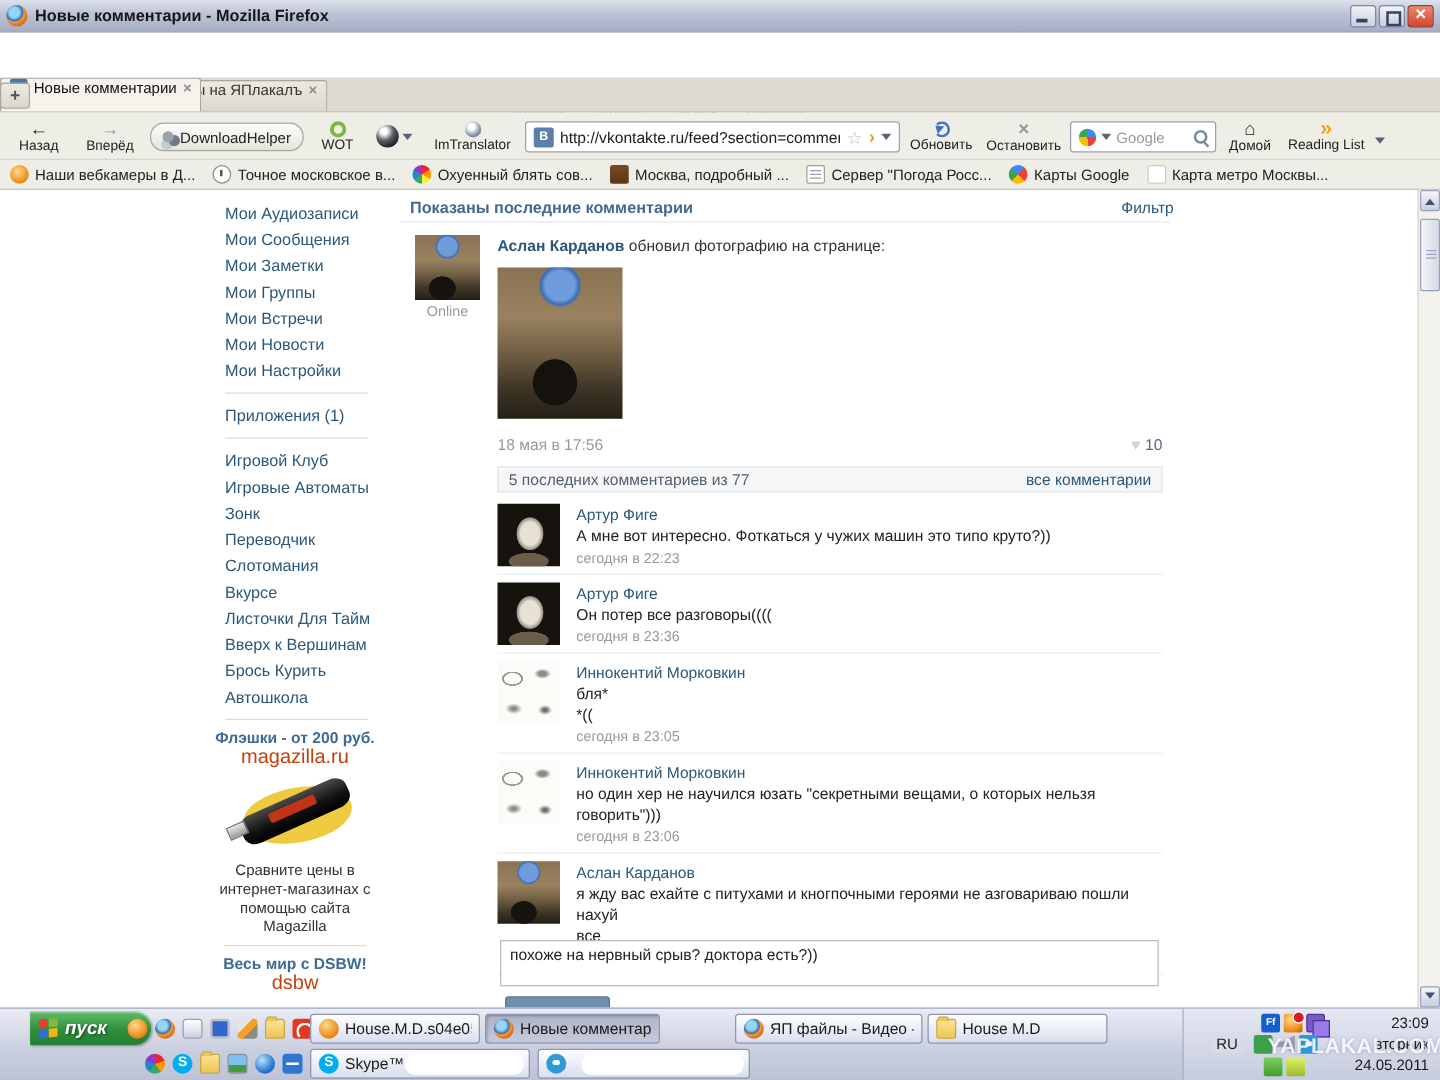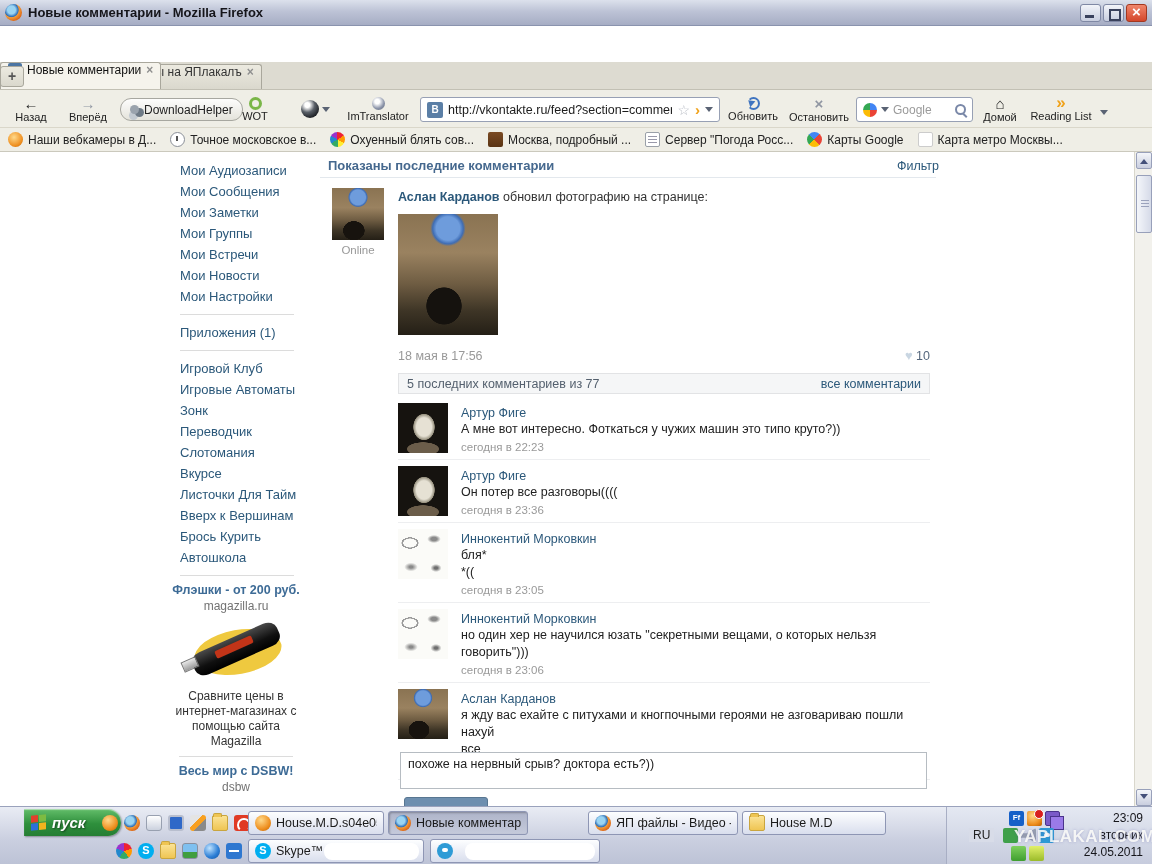--- a/index.html
+++ b/index.html
@@ -96,21 +96,21 @@
   
   .content { left:0; top:152px; width:1134px; height:654px; background:#fff; overflow:hidden; }
   .vk-link { color:#2B587A; text-decoration:none; cursor:pointer; }
 
   .sidebar { position:absolute; left:180px; top:8px; width:120px; }
   .side-link { display:block; font-size:13px; line-height:21px; color:#2B587A; white-space:nowrap; }
   .side-hr { border:none; height:1px; background:#DCDCDC; margin:7px 0; width:114px; }
   .apps-header { font-size:13px; line-height:21px; color:#2B587A; }
   .ad-box { width:140px; margin-left:-14px; text-align:center; }
   .ad-title { font-size:12.5px; font-weight:bold; color:#3D6B96; line-height:15px; margin-top:3px; }
-  .ad-site { font-size:12px; color:#737373; line-height:16px; }
+  .ad-site { font-size:16px; color:#c2410c; line-height:16px; }
   .ad-desc { font-size:12px; color:#333; line-height:15px; margin-top:4px; }
   .ad-flash { position:relative; width:120px; height:66px; margin:5px auto 2px; }
   .fd-ellipse { position:absolute; left:18px; top:11px; width:88px; height:44px; background:#EFC93F; border-radius:50%; transform:rotate(-10deg); }
   .fd-body { position:absolute; left:14px; top:18px; width:92px; height:24px; border-radius:11px/9px; transform:rotate(-24deg);
     background:linear-gradient(#4a4a4a,#101010 60%,#000); }
   .fd-label { position:absolute; left:38px; top:24px; width:40px; height:8px; background:#C23418; transform:rotate(-24deg); border-radius:2px; }
   .fd-plug { position:absolute; left:6px; top:40px; width:16px; height:11px; background:linear-gradient(#E8E8E8,#9a9a9a); transform:rotate(-24deg); border:1px solid #777; }
 
   .m-title { left:328px; top:6px; font-size:13px; font-weight:bold; color:#45688E; }
   .m-filter { left:897px; top:7px; font-size:12.5px; }
@@ -309,21 +309,21 @@
     <span>Назад</span>
   </span>
   <span class="navstack" style="left:60px;width:56px;">
     <span class="nav-glyph dim">→</span>
     <span>Вперёд</span>
   </span>
   <span class="pillbtn" style="left:120px;">
     <span class="dh-ico"></span>
     <span>DownloadHelper</span>
   </span>
-  <span class="navstack" style="left:232px;width:46px;">
+  <span class="navstack" style="left:247px;width:46px;">
     <span class="wot-ring"></span>
     <span>WOT</span>
   </span>
   <span class="navstack" style="left:296px;width:38px;flex-direction:row;gap:3px;">
     <span class="swirl"></span>
     <span class="caret"></span>
   </span>
   <span class="navstack" style="left:340px;width:76px;">
     <span class="swirl" style="width:13px;height:13px;background:radial-gradient(circle at 40% 35%, #fff 0 20%, #8a93a8 60%, #5a6478);"></span>
     <span>ImTranslator</span>

